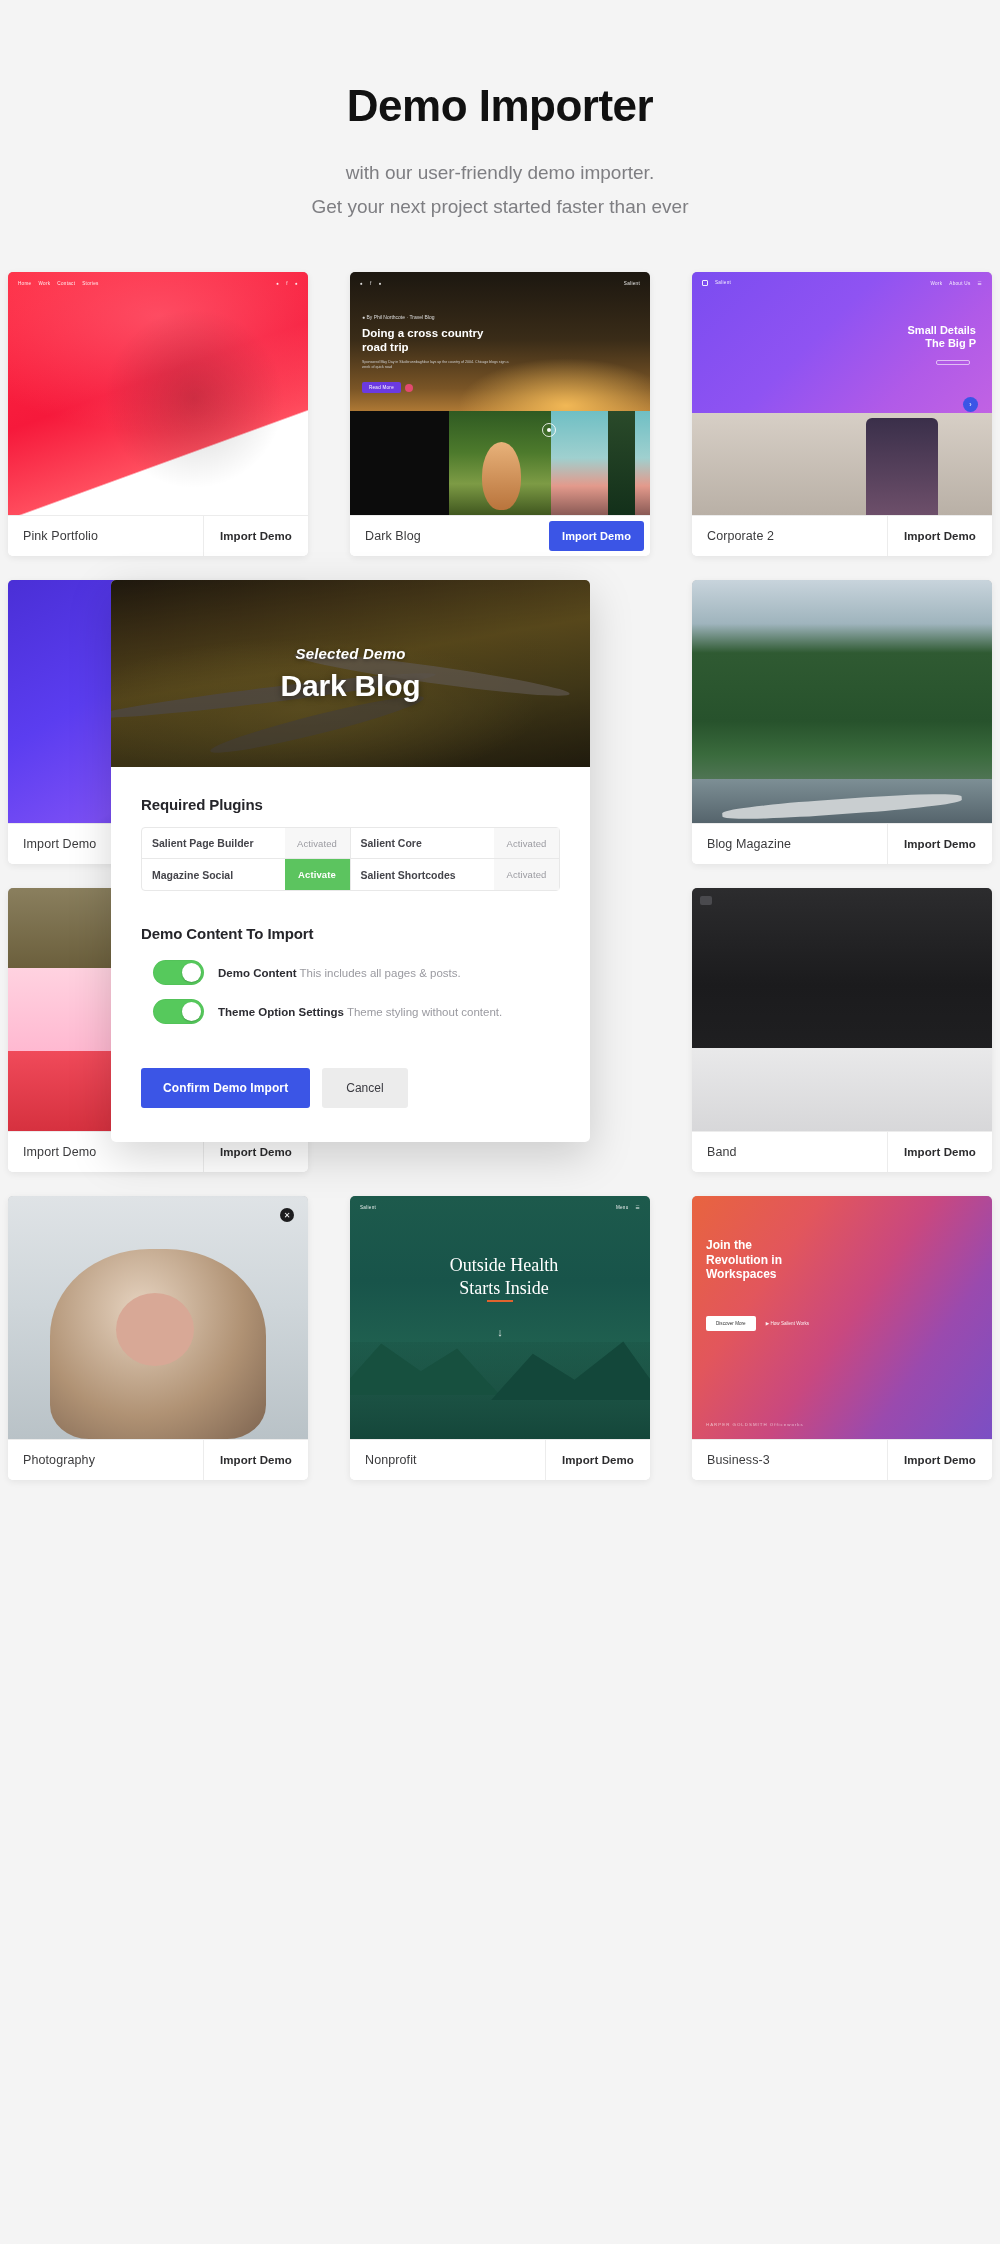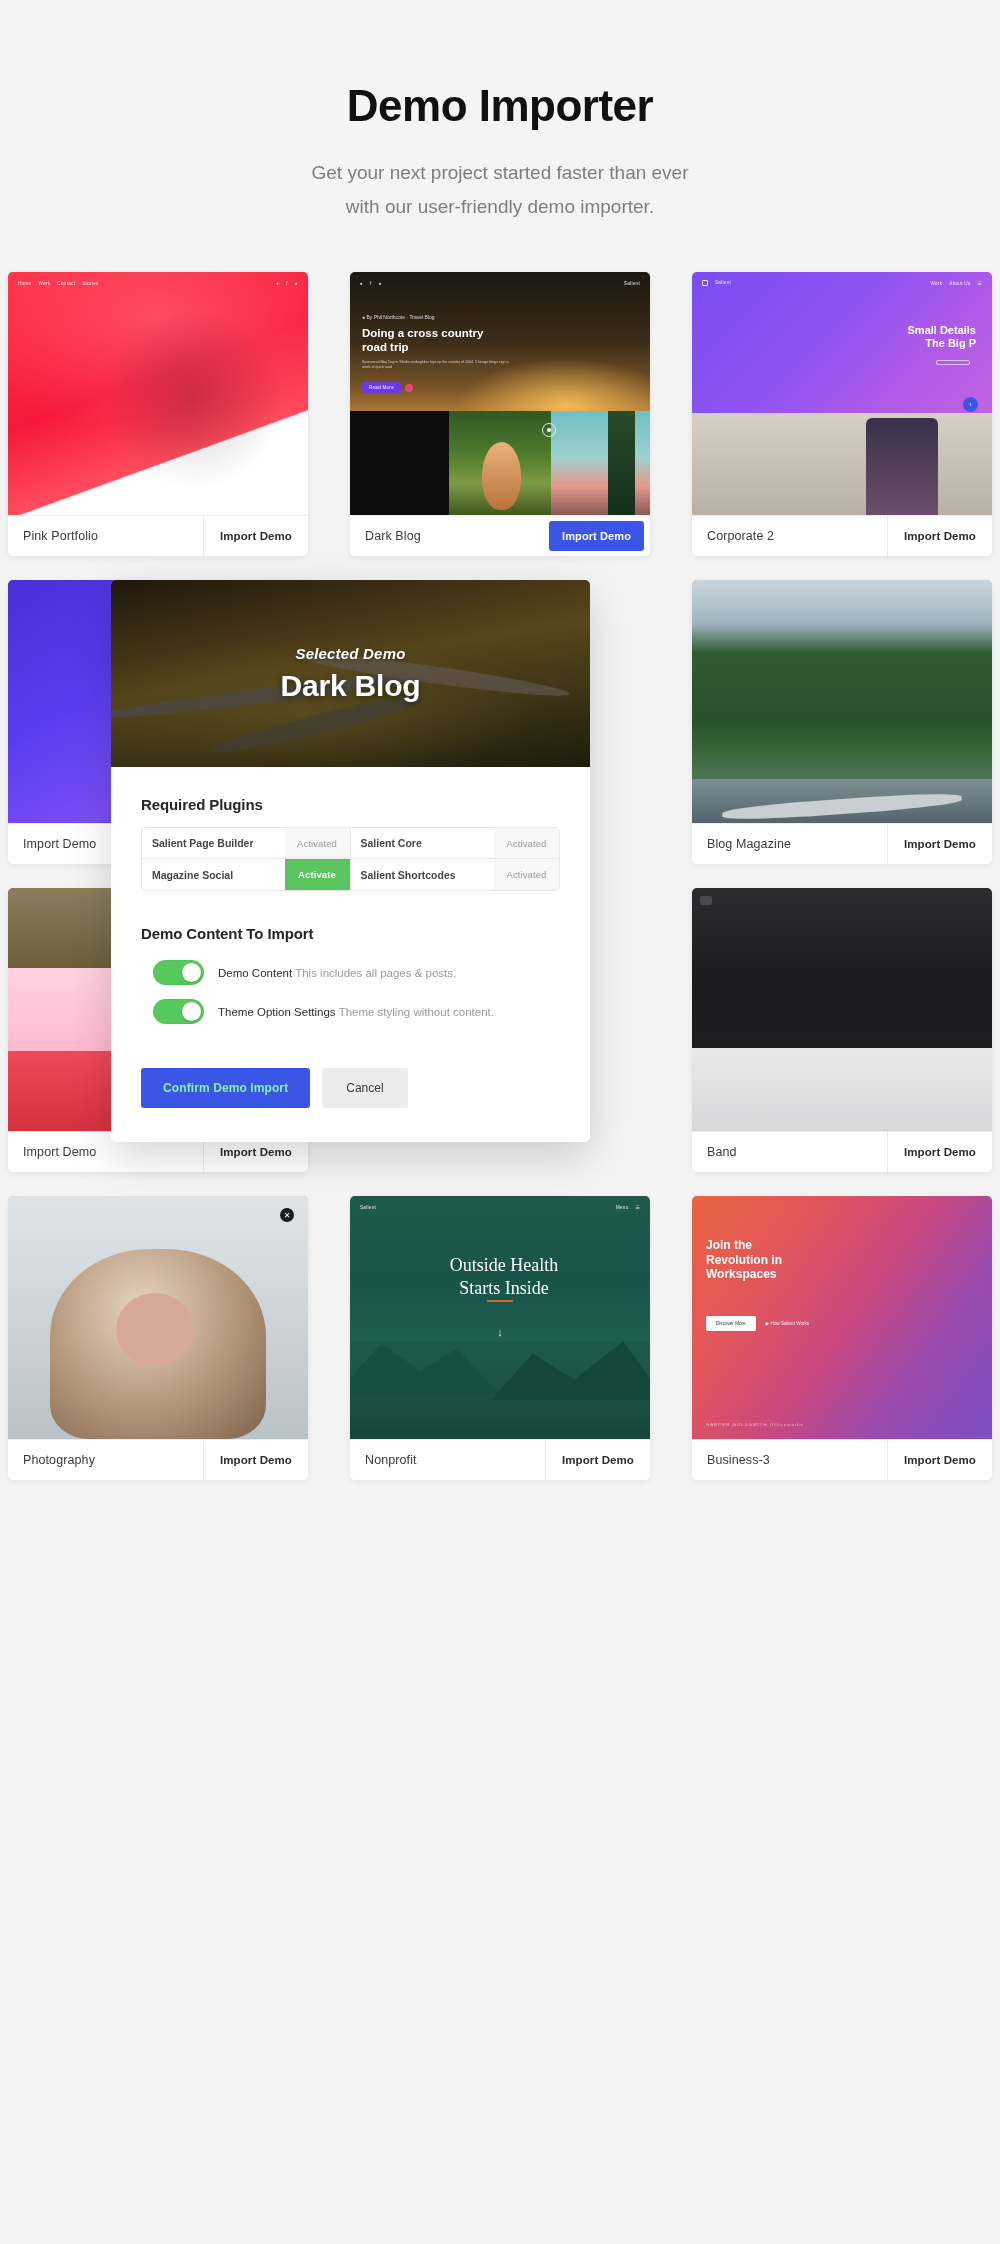--- a/index.html
+++ b/index.html
@@ -133,31 +133,31 @@
     width: 51px; height: 25px; border-radius: 13px;
     background: #56c95c; position: relative; flex: 0 0 auto;
     box-shadow: inset 0 0 0 1px rgba(0,0,0,.03);
   }
   .toggle .knob {
     position: absolute; top: 3px; right: 3px;
     width: 19px; height: 19px; border-radius: 50%;
     background: #fff; box-shadow: 0 1px 2px rgba(0,0,0,.2);
   }
   .toggle-text { font-size: 11.5px; color: #9a9aa0; }
-  .toggle-text b { color: #2c2c32; font-weight: 400; margin-top: 48px; }
+  .toggle-text b { color: #2c2c32; font-weight: 700; margin-top: 48px; }
 
   .modal-actions {
     display: flex; gap: 12px; padding: 30px 30px 34px 30px;
   }
   .btn {
     border: none; border-radius: 3px; cursor: pointer;
     font-family: inherit; font-weight: 700;
   }
   .btn-confirm {
-    background: #3b55e6; color: #86efac;
+    background: #3b55e6; color: #ffffff;
     font-size: 12px; padding: 13px 22px; letter-spacing: .1px;
   }
   .btn-cancel {
     background: #ececec; color: #3a3a40;
     font-size: 12px; padding: 13px 24px; font-weight: 500;
   }
 
   
   .edge-left  { margin-left: -140px; text-align: center; }
   .edge-right { margin-right: -140px; }
@@ -165,22 +165,22 @@
     position: absolute; left: 0; width: 1000px;
     display: flex; gap: 42px; justify-content: center;
   }
 </style>
 </head>
 <body>
 
 <div class="page-header">
   <h1 class="page-title">Demo Importer</h1>
   <div class="page-subtitle">
+    <div>with our user-friendly demo importer.</div>
     <div>Get your next project started faster than ever</div>
-    <div>with our user-friendly demo importer.</div>
   </div>
 </div>
 
 <div class="row-wrap" style="top:272px;">
 
   <div class="demo-card edge-left">
     <div class="card-thumb">
       <div class="th" style="background:linear-gradient(160deg,#ff2d44 0%,#f6193b 45%,#ff4d5e 70%,#fff 70.5%,#fff 100%);"></div>
       <div class="th" style="background:radial-gradient(ellipse 120% 80% at 50% 18%, rgba(255,90,110,.75), transparent 60%);"></div>
       <div class="mini-nav">

